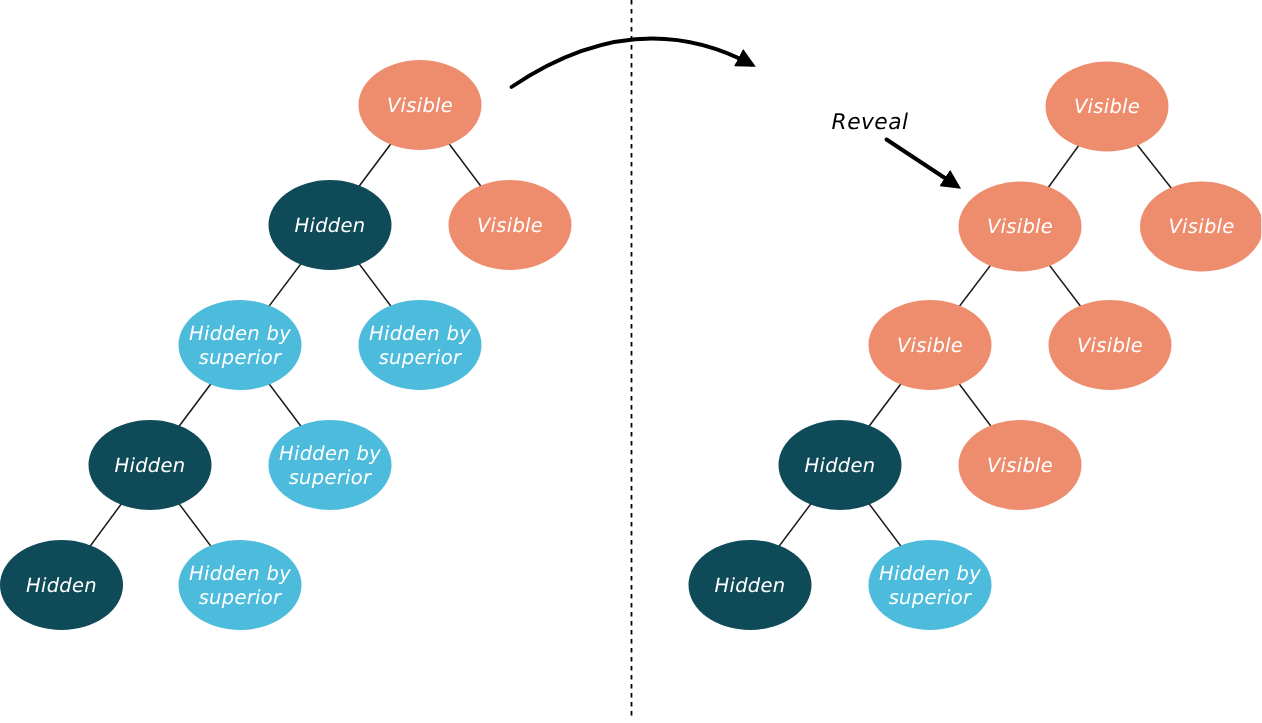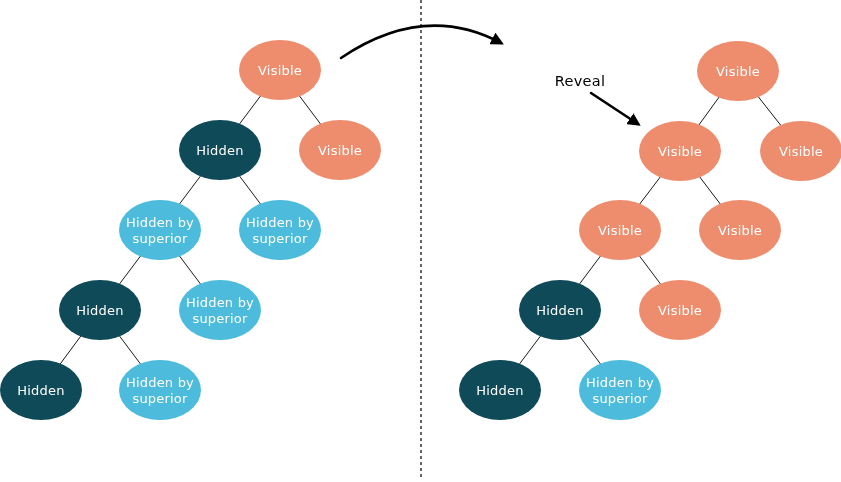--- a/index.html
+++ b/index.html
@@ -8,20 +8,21 @@
     width: 841px;
     height: 482px;
     background: #ffffff;
     overflow: hidden;
     font-family: "DejaVu Sans", "Liberation Sans", sans-serif;
   }
   .canvas {
     position: relative;
     width: 721px;
     height: 482px;
+    font-style: italic;
   }
   svg {
     display: block;
   }
   svg text {
     font-family: "DejaVu Sans", "Liberation Sans", sans-serif;
   }
   .node-label {
     font-size: 13px;
     letter-spacing: 0.2px;

